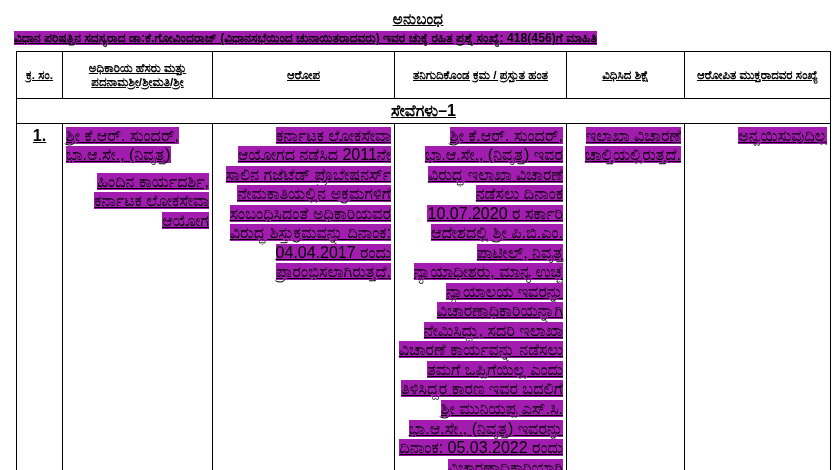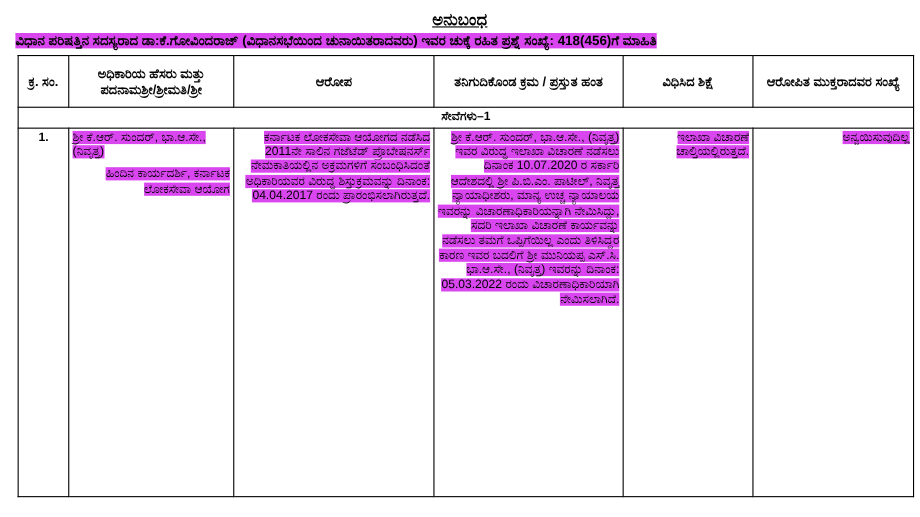--- a/index.html
+++ b/index.html
@@ -13,52 +13,53 @@
     font-family: "Liberation Sans", sans-serif;
     color: #000000;
     overflow: hidden;
   }
   .page {
     position: relative;
     width: 836px;
     height: 470px;
     box-sizing: border-box;
     padding: 8px 10px 0 10px;
+    text-decoration: underline;
   }
   .doc-title {
     text-align: center;
     font-size: 15px;
     font-weight: bold;
     text-decoration: underline;
     letter-spacing: 0.2px;
     margin: 2px 0 3px 0;
   }
   .doc-subtitle {
     font-size: 12.2px;
     font-weight: bold;
     text-align: left;
     line-height: 1.25;
     margin: 0 0 5px 4px;
     white-space: nowrap;
   }
   .hl {
-    background: #d946ef;
+    background: #a21caf;
   }
   table.main {
     width: 814px;
     border-collapse: collapse;
     table-layout: fixed;
     margin-left: 6px;
     padding-left: 26px;
   }
   table.main th, table.main td {
     border: 1px solid #000000;
     vertical-align: top;
     padding: 2px 3px;
-    font-size: 11px;
+    font-size: 16px;
     line-height: 1.22;
   }
   table.main th {
     text-align: center;
     font-weight: bold;
     font-size: 11.8px;
     height: 42px;
     vertical-align: middle;
     padding: 2px 2px;
   }

